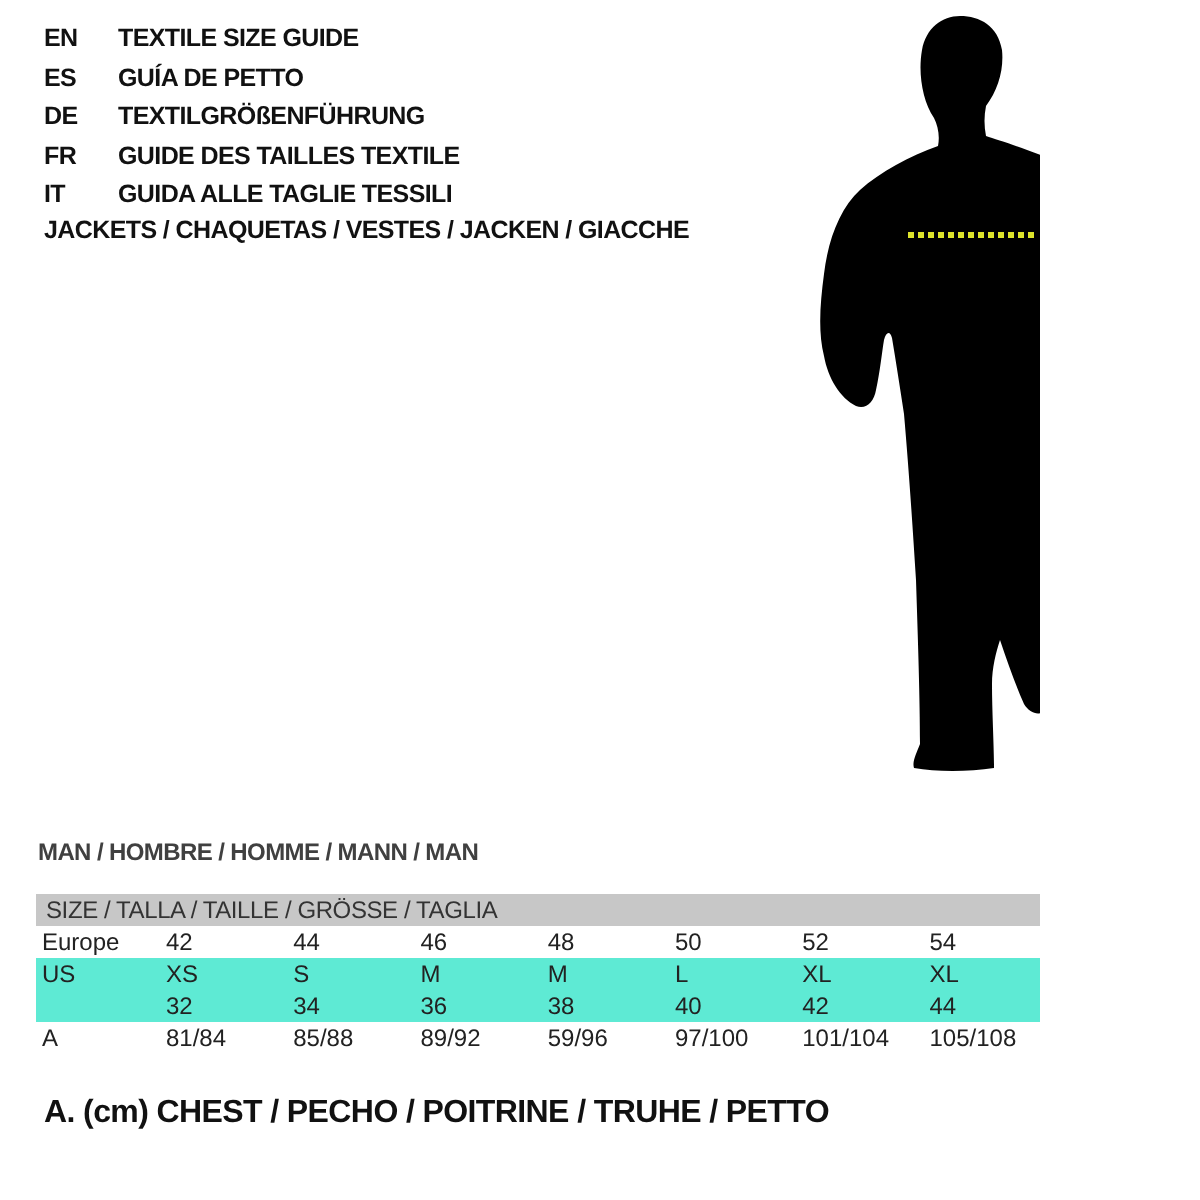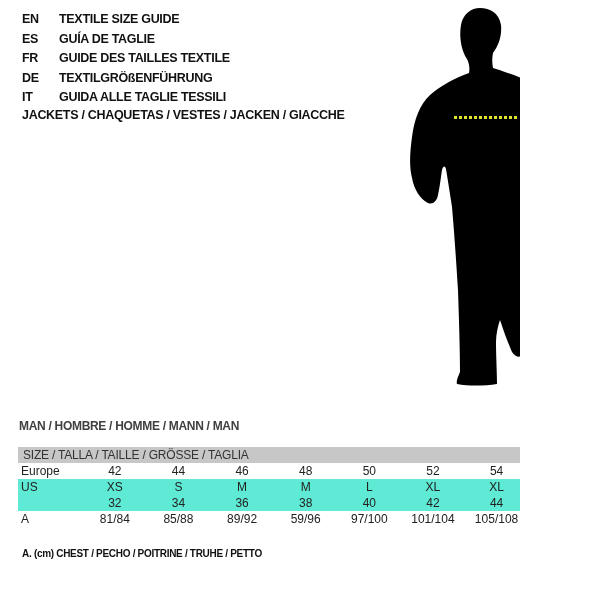--- a/index.html
+++ b/index.html
@@ -114,65 +114,64 @@
     color: #333;
     font-weight: normal;
     font-size: 12px;
     text-align: left;
     padding: 1px 0 1px 5px;
     height: 13px;
     letter-spacing: -0.2px;
     white-space: nowrap;
   }
   .size-table td {
-    text-align: center;
     padding: 1px 0;
     height: 13px;
     white-space: nowrap;
   }
   .size-table td.lbl {
     text-align: left;
     padding-left: 3px;
   }
   .size-table tr.shaded td { background: #5eead4; }
   .size-table col.lblcol { width: 65px; }
 
   
   .footnote {
     position: absolute;
     left: 22px;
     top: 548px;
-    font-size: 10px;
+    font-size: 16px;
     font-weight: bold;
     letter-spacing: -0.3px;
     color: #111;
     white-space: nowrap;
   }
 </style>
 </head>
 <body>
 
 <div class="canvas">
 
   <div class="lang-block">
     <div class="lang-row">
       <span class="lang-code">EN</span>
       <span class="lang-label">TEXTILE SIZE GUIDE</span>
     </div>
     <div class="lang-row">
       <span class="lang-code">ES</span>
-      <span class="lang-label">GUÍA DE TAGLIE</span>
+      <span class="lang-label">GUÍA DE PETTO</span>
+    </div>
+    <div class="lang-row">
+      <span class="lang-code">DE</span>
+      <span class="lang-label">TEXTILGRÖßENFÜHRUNG</span>
     </div>
     <div class="lang-row">
       <span class="lang-code">FR</span>
       <span class="lang-label">GUIDE DES TAILLES TEXTILE</span>
-    </div>
-    <div class="lang-row">
-      <span class="lang-code">DE</span>
-      <span class="lang-label">TEXTILGRÖßENFÜHRUNG</span>
     </div>
     <div class="lang-row">
       <span class="lang-code">IT</span>
       <span class="lang-label">GUIDA ALLE TAGLIE TESSILI</span>
     </div>
   </div>
 
   <div class="cat-block">
     <div>JACKETS / CHAQUETAS / VESTES / JACKEN / GIACCHE</div>
   </div>

